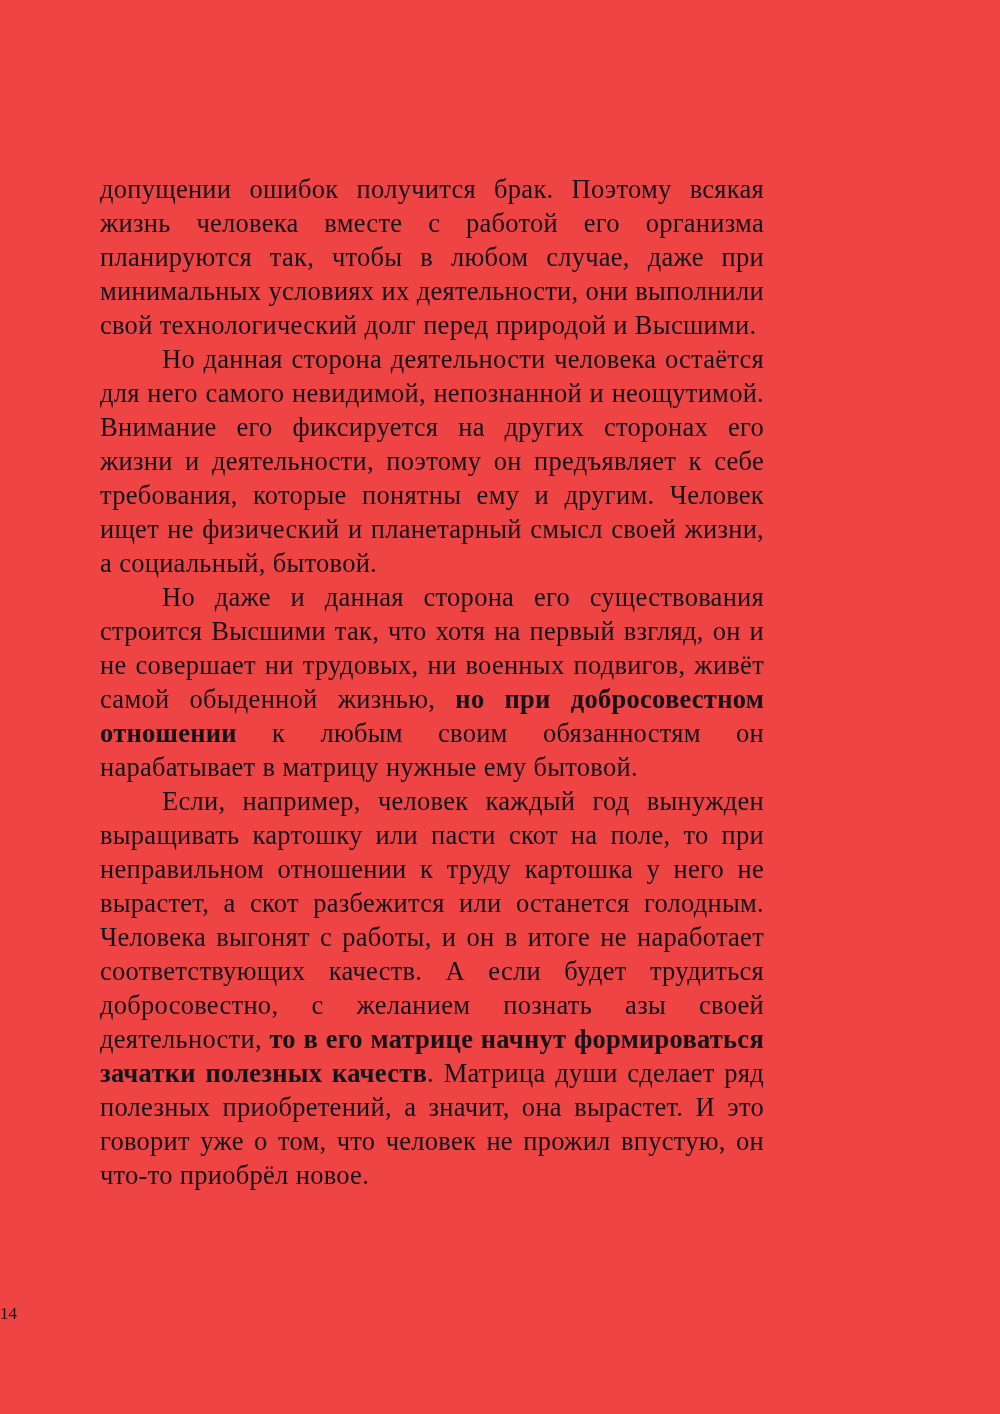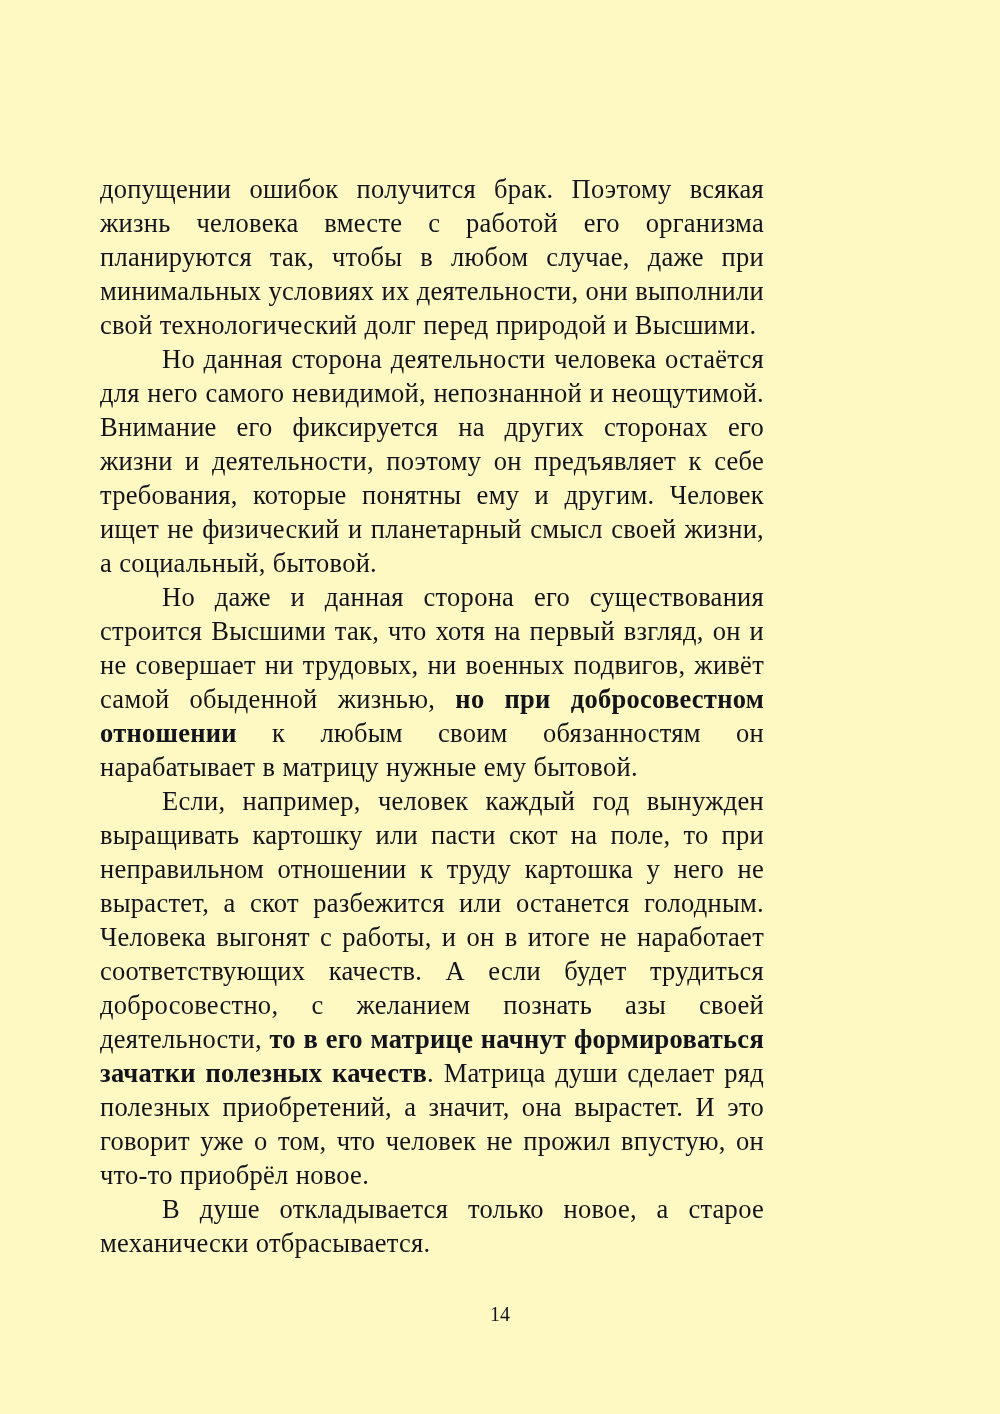--- a/index.html
+++ b/index.html
@@ -8,21 +8,21 @@
     background: #ffffff;
   }
   body {
     font-family: "Liberation Serif", "DejaVu Serif", serif;
     color: #13131c;
   }
   .page {
     position: relative;
     width: 1000px;
     height: 1414px;
-    background: #fef9c3;
+    background: #ef4444;
     margin: 0 auto;
     overflow: hidden;
     box-sizing: border-box;
   }
   .text-column {
     position: absolute;
     left: 100px;
     top: 172px;
     width: 664px;
   }
@@ -42,34 +42,32 @@
   }
   .para b,
   .para .bold {
     font-weight: bold;
   }
   .page-number {
     position: absolute;
     left: 0;
     right: 0;
     top: 1300px;
-    text-align: center;
-    font-size: 20px;
+    font-size: 17px;
     line-height: 28px;
     color: #13131c;
   }
 </style>
 </head>
 <body>
 
 <div class="page">
 
   <div class="text-column">
     <p class="para first"><span>допущении ошибок получится брак. Поэтому всякая жизнь человека вместе с работой его организма планируются так, чтобы в любом случае, даже при минимальных условиях их деятельности, они выполнили свой технологический долг перед природой и Высшими.</span></p>
     <p class="para"><span>Но данная сторона деятельности человека остаётся для него самого невидимой, непознанной и неощутимой. Внимание его фиксируется на других сторонах его жизни и деятельности, поэтому он предъявляет к себе требования, которые понятны ему и другим. Человек ищет не физический и планетарный смысл своей жизни, а социальный, бытовой.</span></p>
     <p class="para"><span>Но даже и данная сторона его существования строится Высшими так, что хотя на первый взгляд, он и не совершает ни трудовых, ни военных подвигов, живёт самой обыденной жизнью, </span><b>но при добросовестном отношении</b><span> к любым своим обязанностям он нарабатывает в матрицу нужные ему бытовой.</span></p>
     <p class="para"><span>Если, например, человек каждый год вынужден выращивать картошку или пасти скот на поле, то при неправильном отношении к труду картошка у него не вырастет, а скот разбежится или останется голодным. Человека выгонят с работы, и он в итоге не наработает соответствующих качеств. А если будет трудиться добросовестно, с желанием познать азы своей деятельности, </span><b>то в его матрице начнут формироваться зачатки полезных качеств</b><span>. Матрица души сделает ряд полезных приобретений, а значит, она вырастет. И это говорит уже о том, что человек не прожил впустую, он что-то приобрёл новое.</span></p>
-    <p class="para"><span>В душе откладывается только новое, а старое механически отбрасывается.</span></p>
   </div>
 
   <div class="page-number">14</div>
 
 </div>
 
 </body></html>

